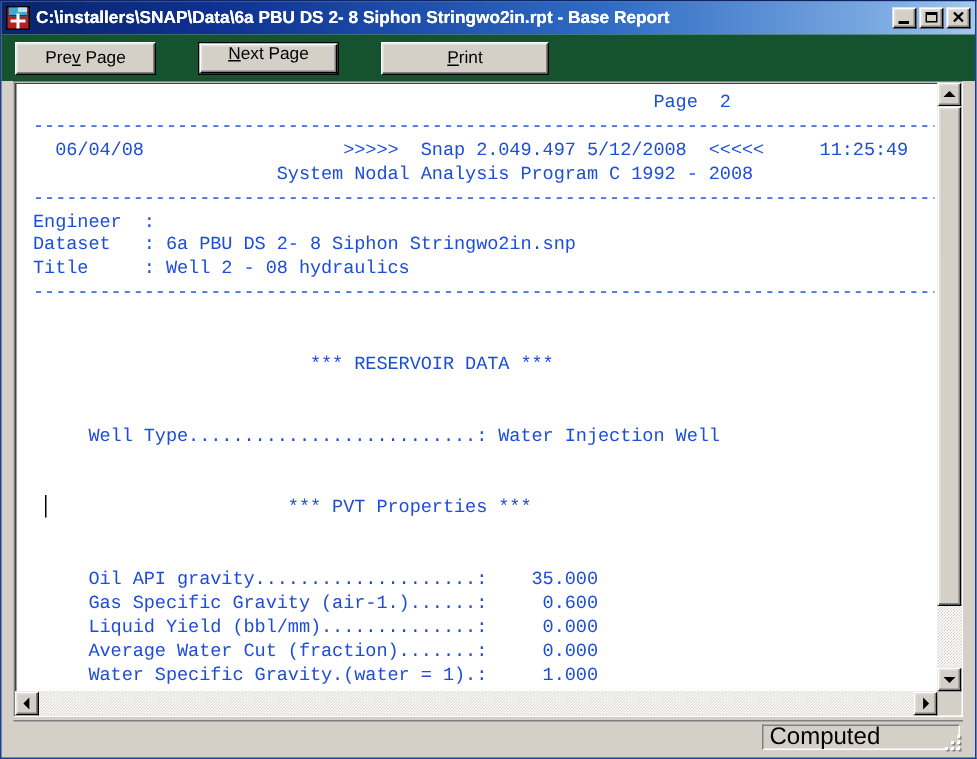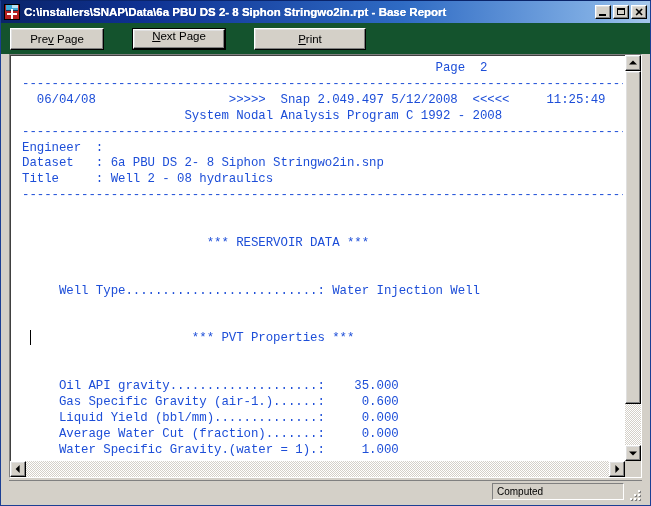--- a/index.html
+++ b/index.html
@@ -285,26 +285,25 @@
     box-sizing: border-box;
     position: relative;
     padding-right: 2px;
   }
   .status-pane {
     height: 17px;
     min-width: 132px;
     box-sizing: border-box;
     border: 1px solid;
     border-color: #808080 #ffffff #ffffff #808080;
-    font-size: 10px;
+    font-size: 16px;
     color: #000;
     display: flex;
     align-items: center;
     padding-left: 4px;
-    margin-right: 16px;
     font-family: "Liberation Sans", sans-serif;
   }
   .grip {
     position: absolute;
     right: 2px; bottom: 2px;
     width: 13px; height: 13px;
   }
   .grip i {
     position: absolute;
     width: 2px; height: 2px;

